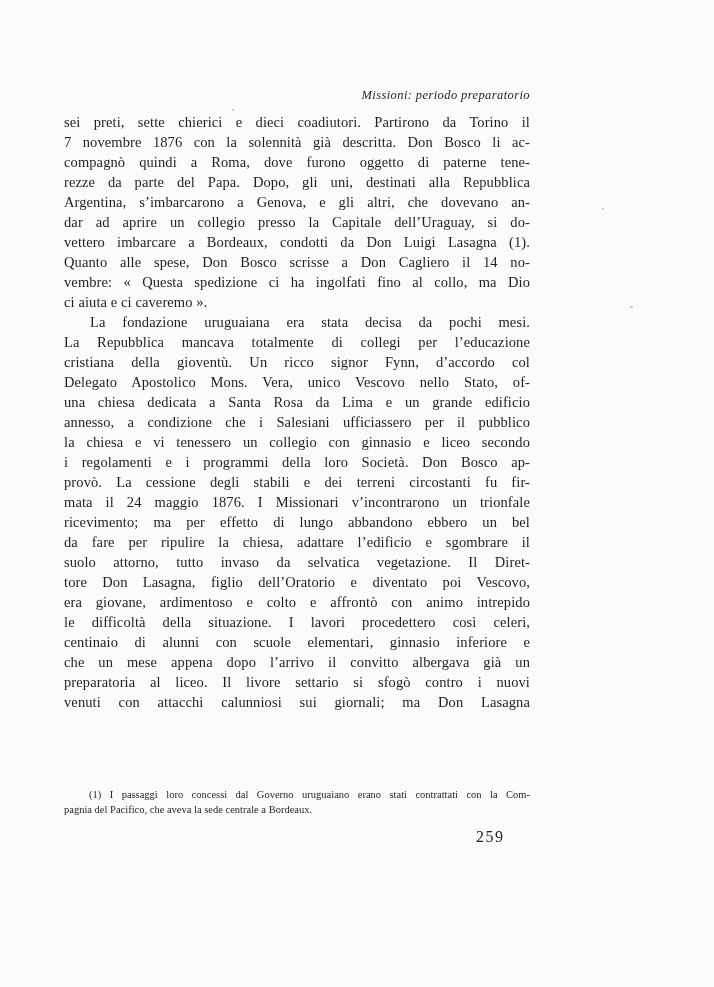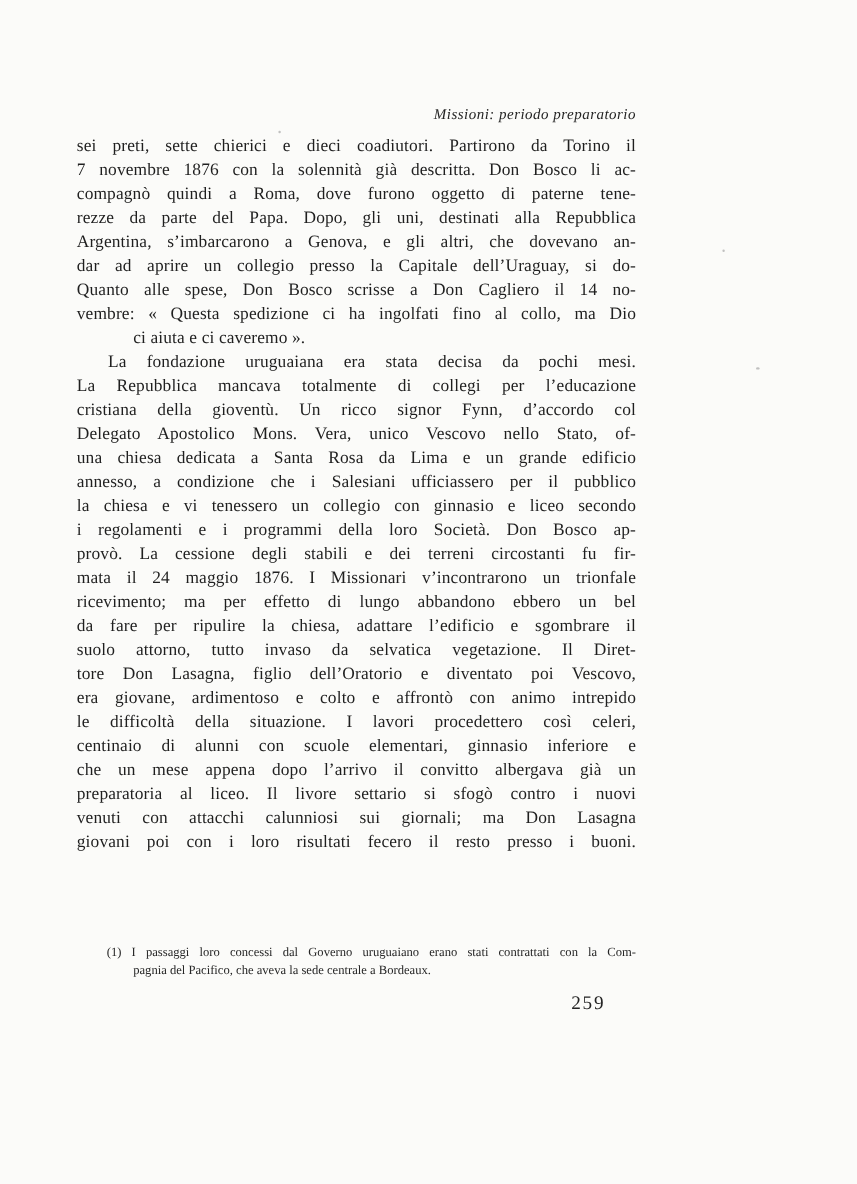--- a/index.html
+++ b/index.html
@@ -29,21 +29,21 @@
     font-size: 14.5px;
     line-height: 20px;
     letter-spacing: 0.1px;
   }
   .body-text .tline {
     text-align: justify;
     text-align-last: justify;
     white-space: normal;
   }
   .tline.indent { text-indent: 26px; }
-  .tline.para-end { text-align-last: left; margin-left: 47px; }
+  .tline.para-end { text-align-last: left; }
 
   .footnote {
     position: absolute;
     left: 64px; top: 787px; width: 466px;
     font-size: 10.5px;
     line-height: 15px;
     color: #262626;
   }
   .footnote .tline {
     text-align: justify;
@@ -79,20 +79,21 @@
 <div class="page">
   <div class="running-header">Missioni: periodo preparatorio</div>
 
   <div class="body-text">
       <div class="tline">sei preti, sette chierici e dieci coadiutori. Partirono da Torino il</div>
       <div class="tline">7 novembre 1876 con la solennità già descritta. Don Bosco li ac-</div>
       <div class="tline">compagnò quindi a Roma, dove furono oggetto di paterne tene-</div>
       <div class="tline">rezze da parte del Papa. Dopo, gli uni, destinati alla Repubblica</div>
       <div class="tline">Argentina, s’imbarcarono a Genova, e gli altri, che dovevano an-</div>
       <div class="tline">dar ad aprire un collegio presso la Capitale dell’Uraguay, si do-</div>
+      <div class="tline">vettero imbarcare a Bordeaux, condotti da Don Luigi Lasagna (1).</div>
       <div class="tline">Quanto alle spese, Don Bosco scrisse a Don Cagliero il 14 no-</div>
       <div class="tline">vembre: « Questa spedizione ci ha ingolfati fino al collo, ma Dio</div>
       <div class="tline para-end">ci aiuta e ci caveremo ».</div>
       <div class="tline indent">La fondazione uruguaiana era stata decisa da pochi mesi.</div>
       <div class="tline">La Repubblica mancava totalmente di collegi per l’educazione</div>
       <div class="tline">cristiana della gioventù. Un ricco signor Fynn, d’accordo col</div>
       <div class="tline">Delegato Apostolico Mons. Vera, unico Vescovo nello Stato, of-</div>
       <div class="tline">una chiesa dedicata a Santa Rosa da Lima e un grande edificio</div>
       <div class="tline">annesso, a condizione che i Salesiani ufficiassero per il pubblico</div>
       <div class="tline">la chiesa e vi tenessero un collegio con ginnasio e liceo secondo</div>
@@ -102,21 +103,20 @@
       <div class="tline">ricevimento; ma per effetto di lungo abbandono ebbero un bel</div>
       <div class="tline">da fare per ripulire la chiesa, adattare l’edificio e sgombrare il</div>
       <div class="tline">suolo attorno, tutto invaso da selvatica vegetazione. Il Diret-</div>
       <div class="tline">tore Don Lasagna, figlio dell’Oratorio e diventato poi Vescovo,</div>
       <div class="tline">era giovane, ardimentoso e colto e affrontò con animo intrepido</div>
       <div class="tline">le difficoltà della situazione. I lavori procedettero così celeri,</div>
       <div class="tline">centinaio di alunni con scuole elementari, ginnasio inferiore e</div>
       <div class="tline">che un mese appena dopo l’arrivo il convitto albergava già un</div>
       <div class="tline">preparatoria al liceo. Il livore settario si sfogò contro i nuovi</div>
       <div class="tline">venuti con attacchi calunniosi sui giornali; ma Don Lasagna</div>
-      <div class="tline">giovani poi con i loro risultati fecero il resto presso i buoni.</div>
     </div>
 
   <div class="footnote">
       <div class="tline indent">(1) I passaggi loro concessi dal Governo uruguaiano erano stati contrattati con la Com-</div>
       <div class="tline para-end">pagnia del Pacifico, che aveva la sede centrale a Bordeaux.</div>
     </div>
 
   <div class="page-number">259</div>
 
   <div class="speck s1"></div>

